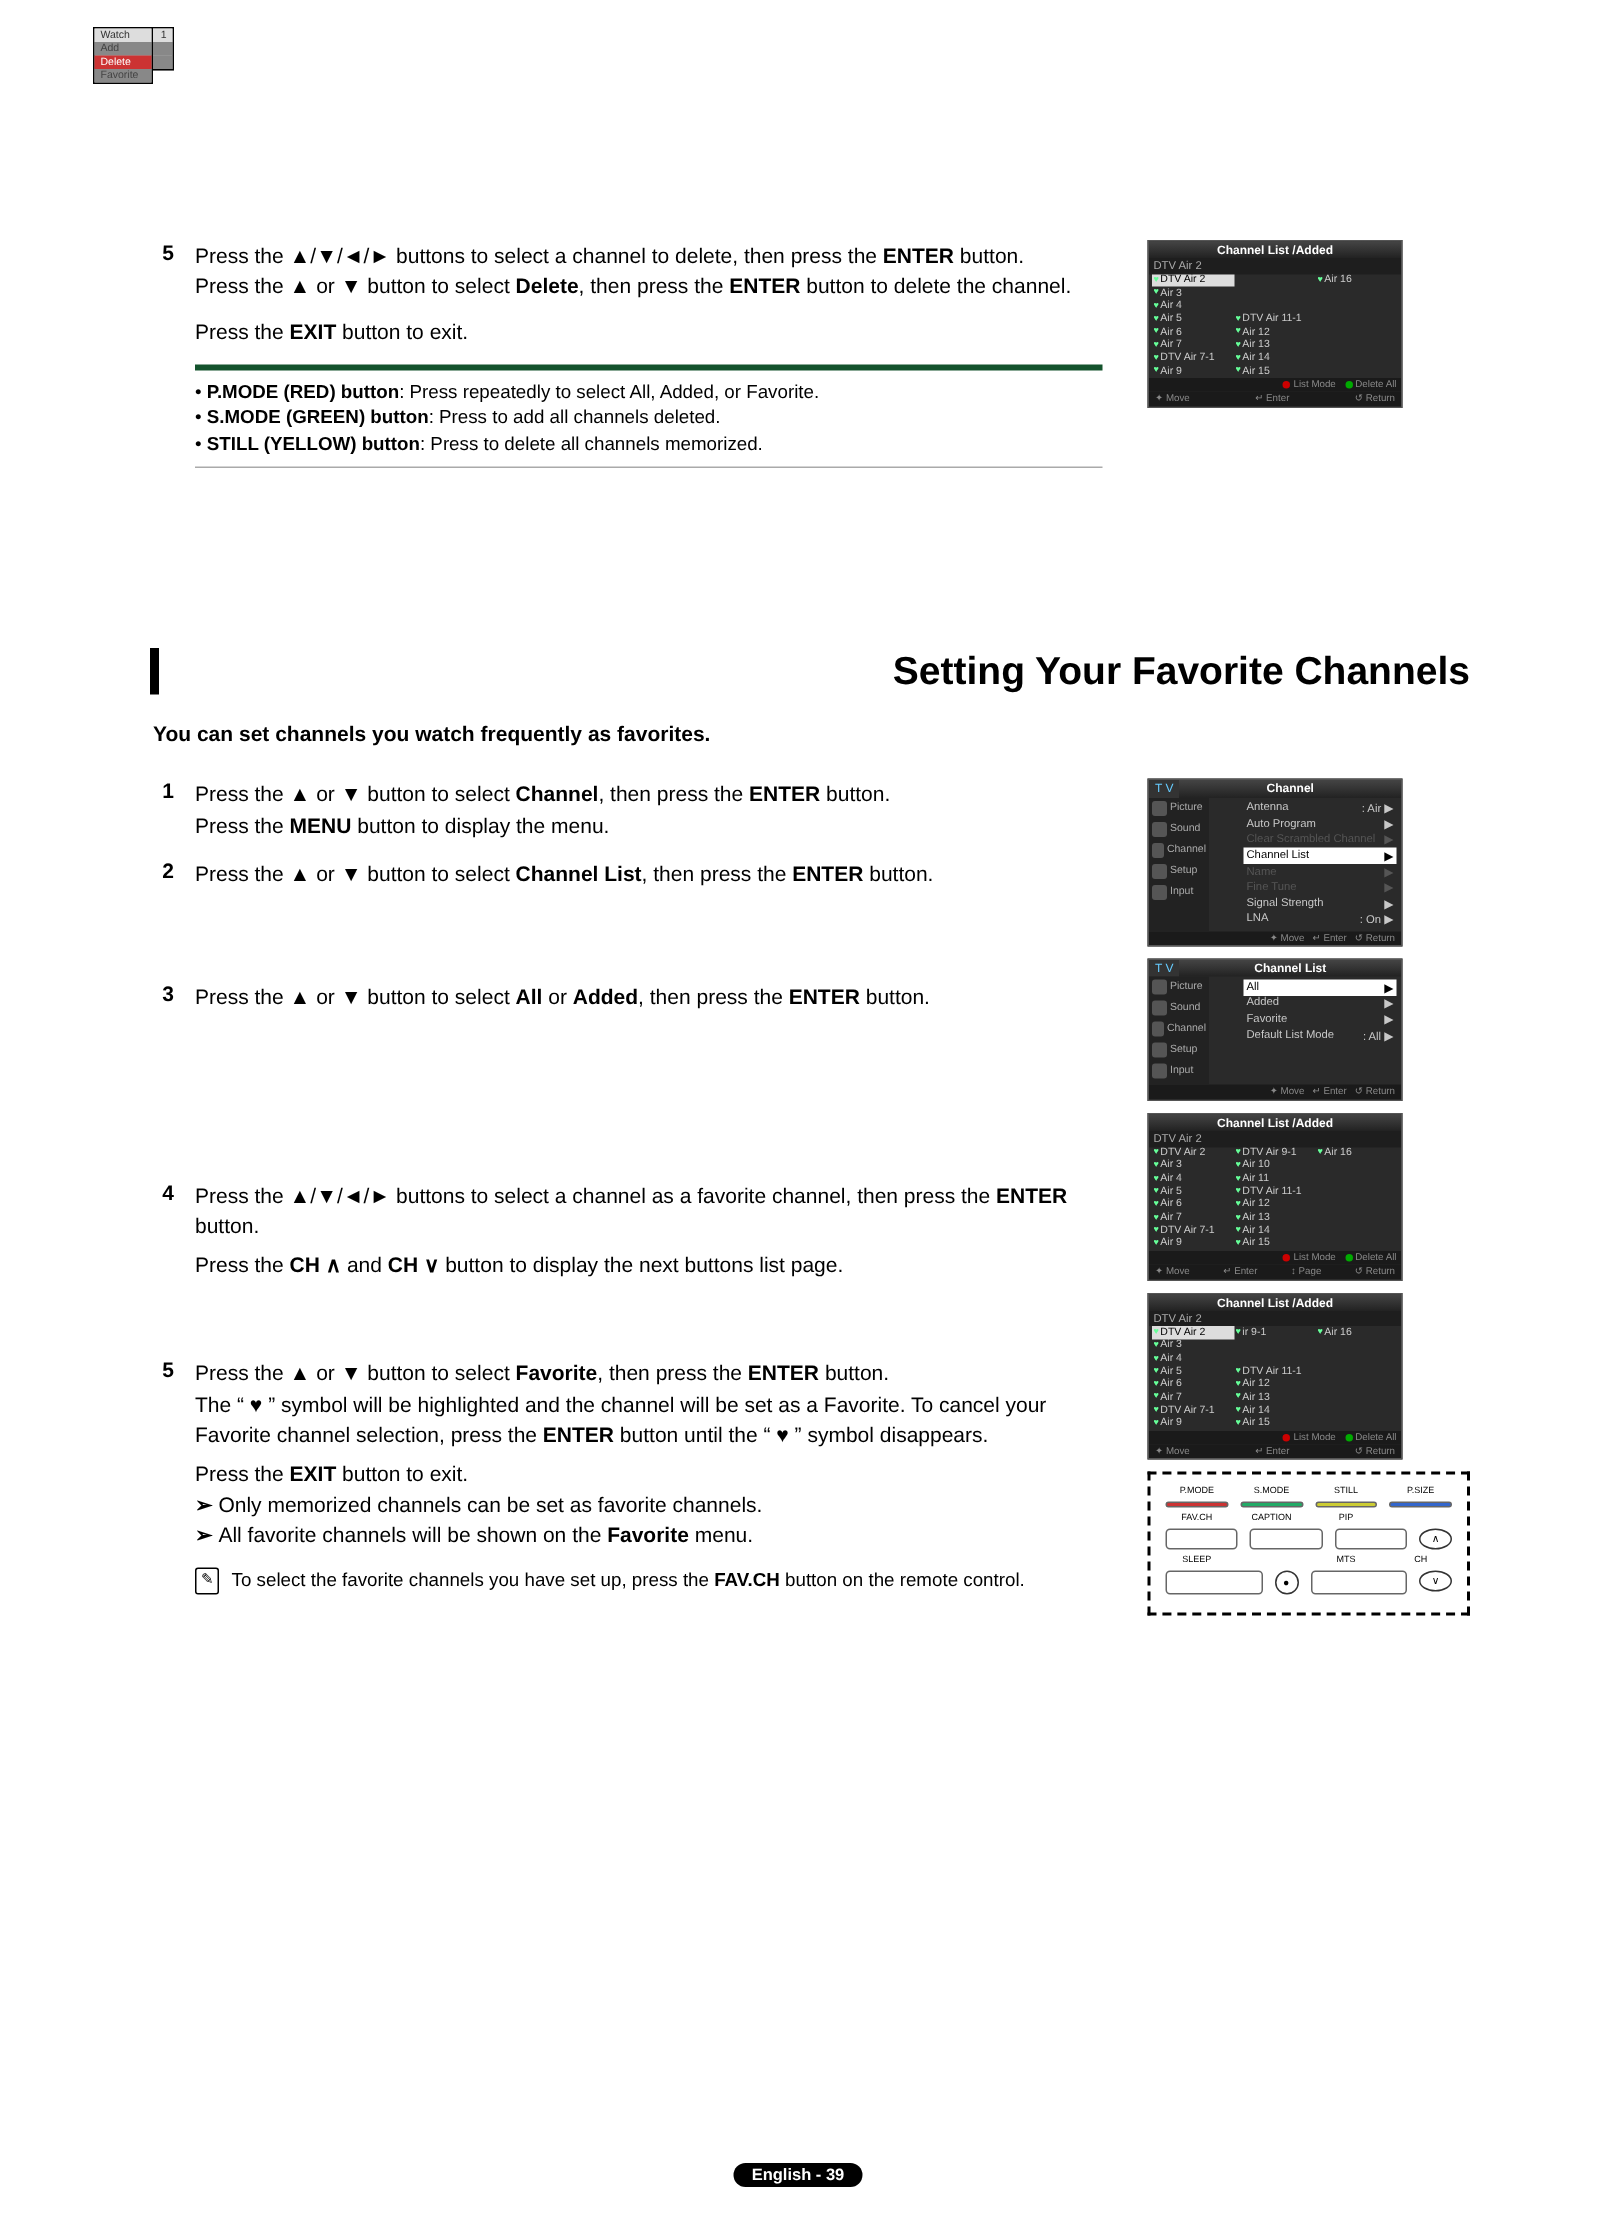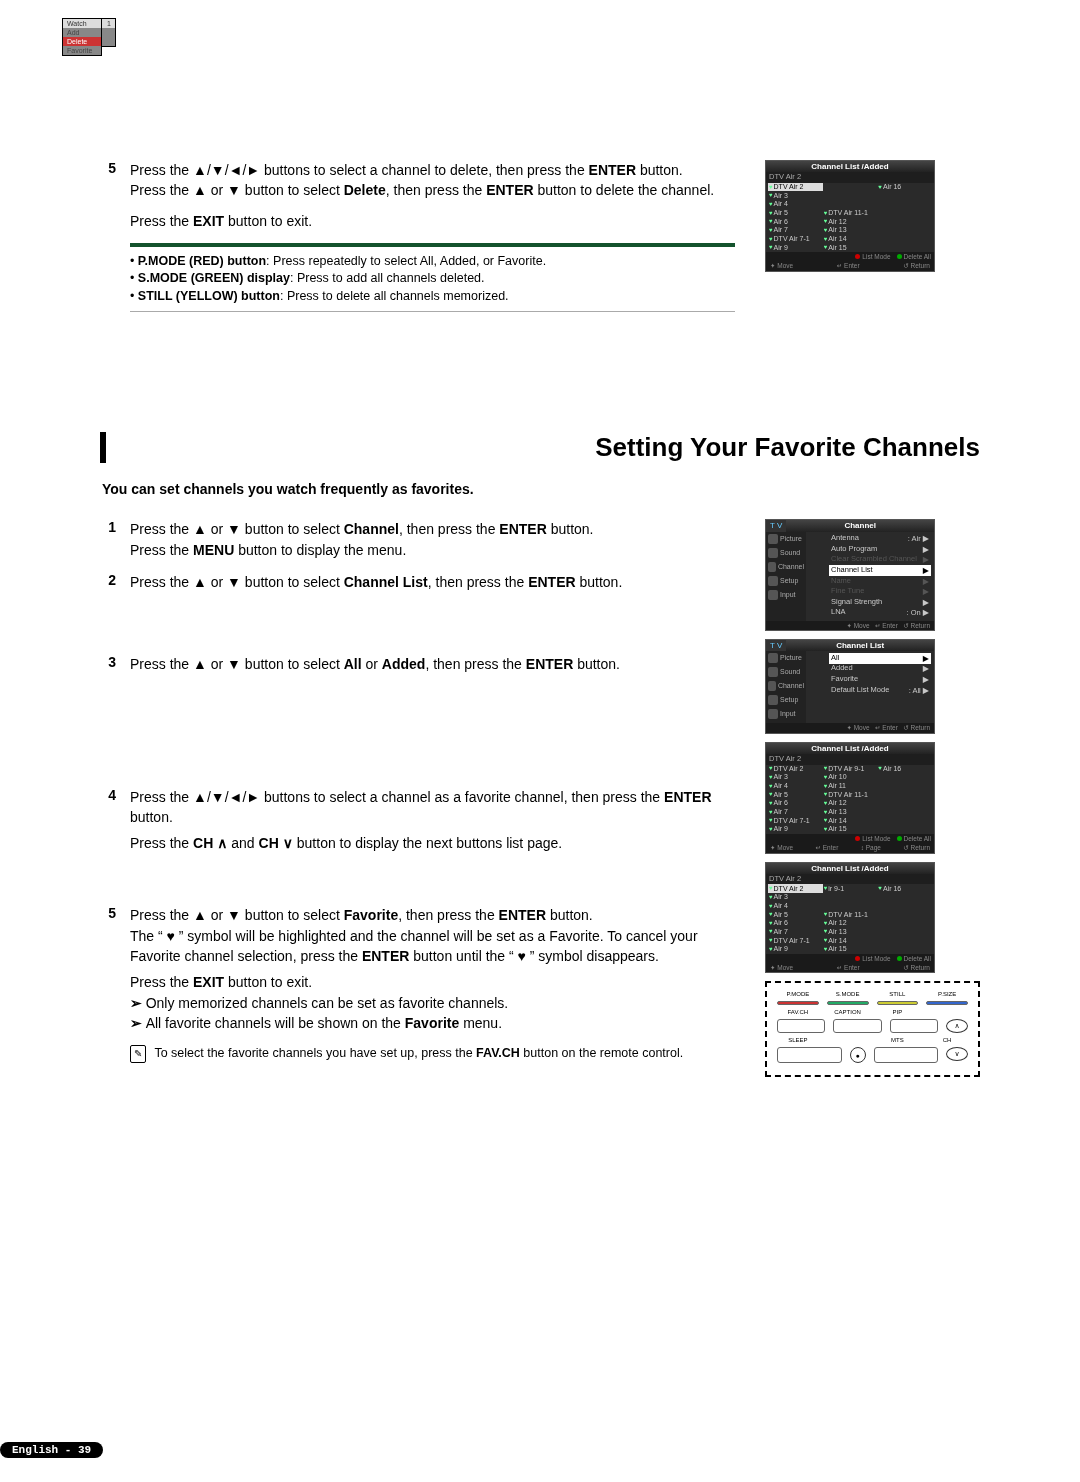--- a/index.html
+++ b/index.html
@@ -67,21 +67,21 @@
     border: 1px solid #000;
     padding: 1px 3px;
     font-size: 10px;
     border-radius: 2px;
     height: fit-content;
   }
   .footer {
     position: absolute;
     bottom: 24px;
     left: 0; right: 16px;
-    font-family: Liberation Mono, monospace;
+    text-align: center;
   }
   .footer .pill {
     display: inline-block;
     background: #000;
     color: #fff;
     border-radius: 10px;
     padding: 2px 12px;
     font-size: 11px;
     font-weight: bold;
   }
@@ -159,21 +159,21 @@
             <span>Press the ▲ or ▼ button to select </span><b>Delete</b><span>, then press the </span><b>ENTER</b><span> button to delete the channel.</span>
           </div>
           <div style="height:10px"></div>
           <div>
             <span>Press the </span><b>EXIT</b><span> button to exit.</span>
           </div>
         </div>
       </div>
       <div class="bullet-box">
         <div class="bl">• <b>P.MODE (RED) button</b><span>: Press repeatedly to select All, Added, or Favorite.</span></div>
-        <div class="bl">• <b>S.MODE (GREEN) display</b><span>: Press to add all channels deleted.</span></div>
+        <div class="bl">• <b>S.MODE (GREEN) button</b><span>: Press to add all channels deleted.</span></div>
         <div class="bl">• <b>STILL (YELLOW) button</b><span>: Press to delete all channels memorized.</span></div>
       </div>
     </div>
 
     <div class="col-right">
       <div class="osd rel">
         <div class="title-bar">Channel List /Added</div>
         <div class="sub">DTV Air 2</div>
         <div class="chlist-cols">
           <div class="ccol" id="osd1c1">

